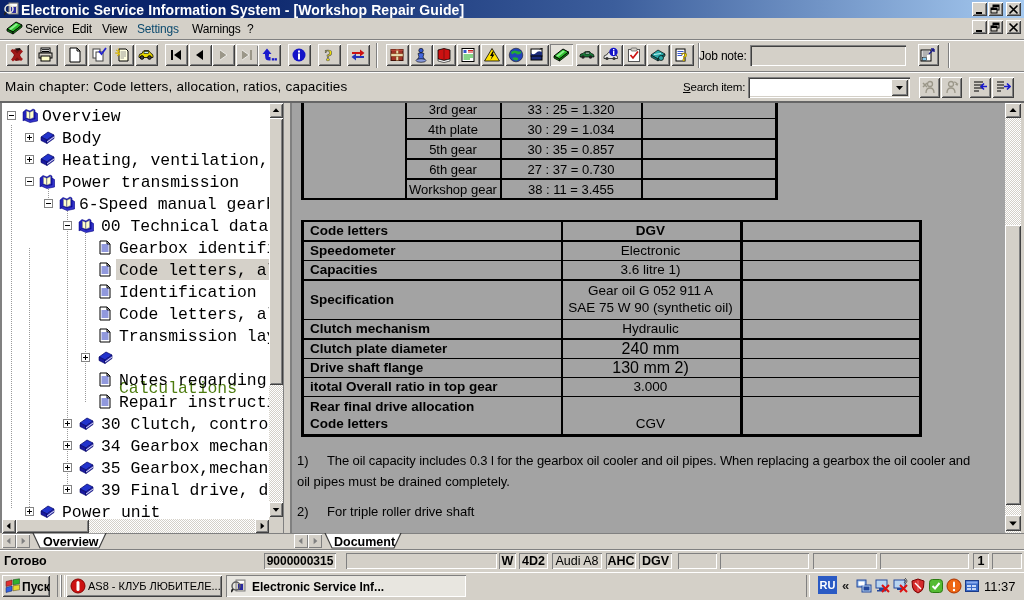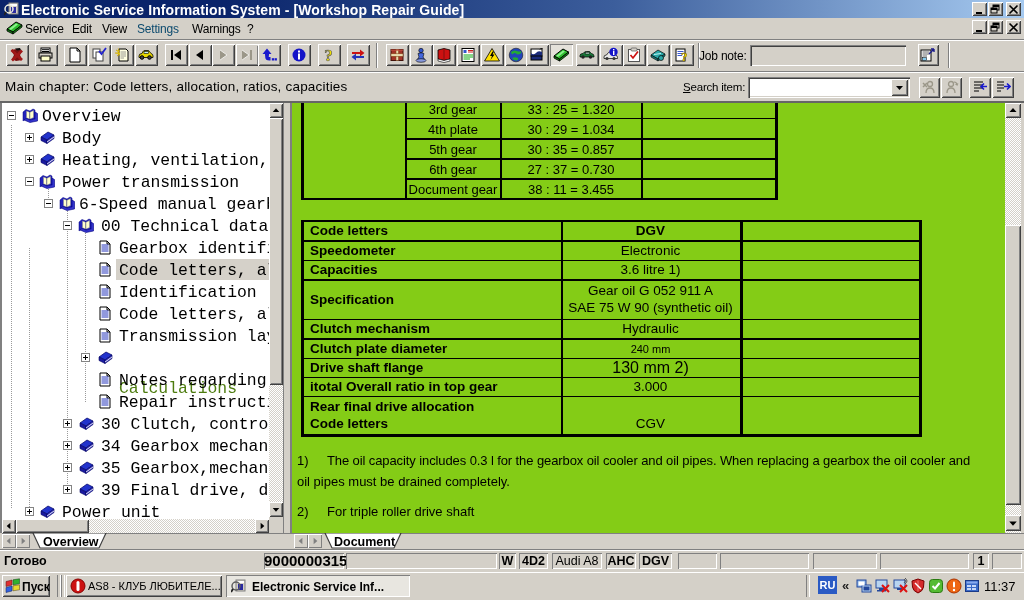--- a/index.html
+++ b/index.html
@@ -543,40 +543,40 @@
 <div class="abs raised" style="left:255px;top:519px;width:14px;height:14px;">
       <svg width="14" height="14" viewBox="0 0 15 15">
         <polygon points="6,4 6,11 10,7.5" fill="#000"></polygon>
       </svg>
     </div>
 <div class="abs raised" style="left:16px;top:519px;width:73px;height:14px;"></div>
 <div class="abs" style="left:283px;top:103px;width:1px;height:446px;background:#808080;"></div>
 <div class="abs" style="left:284px;top:101px;width:8px;height:448px;background:#d4d0c8;"></div>
 <div class="abs" style="left:284px;top:101px;width:8px;height:2px;background:#666;"></div>
 <div class="abs" style="left:290px;top:103px;width:2px;height:446px;background:#808080;"></div>
-<div class="abs" style="left:292px;top:103px;width:713px;height:430px;background:#84cc16;overflow:hidden;" id="doc">
+<div class="abs" style="left:292px;top:103px;width:713px;height:430px;background:#a3a3a3;overflow:hidden;" id="doc">
 <div class="abs" style="left:9px;top:0px;width:2.5px;height:97px;background:#000;"></div>
 <div class="abs" style="left:112.5px;top:0px;width:2.5px;height:94.5px;background:#000;"></div>
 <div class="abs" style="left:208px;top:0px;width:2px;height:94.5px;background:#000;"></div>
 <div class="abs" style="left:349px;top:0px;width:2px;height:94.5px;background:#000;"></div>
 <div class="abs" style="left:483px;top:0px;width:3px;height:94.5px;background:#000;"></div>
 <div class="abs" style="left:9px;top:94.5px;width:477px;height:2.5px;background:#000;"></div>
 <div class="abs" style="left:112.5px;top:14.5px;width:372.5px;height:1.8px;background:#000;"></div>
 <div class="abs" style="left:112.5px;top:35px;width:372.5px;height:1.8px;background:#000;"></div>
 <div class="abs" style="left:112.5px;top:55px;width:372.5px;height:1.8px;background:#000;"></div>
 <div class="abs" style="left:112.5px;top:75px;width:372.5px;height:1.8px;background:#000;"></div>
 <div class="abs txt" style="left:11px;top:-1.5px;width:300px;text-align:center;font-size:13px;">3rd gear</div>
 <div class="abs txt" style="left:129px;top:-1.5px;width:300px;text-align:center;font-size:13px;">33 : 25 = 1.320</div>
 <div class="abs txt" style="left:11px;top:18.5px;width:300px;text-align:center;font-size:13px;">4th plate</div>
 <div class="abs txt" style="left:129px;top:18.5px;width:300px;text-align:center;font-size:13px;">30 : 29 = 1.034</div>
 <div class="abs txt" style="left:11px;top:38.5px;width:300px;text-align:center;font-size:13px;">5th gear</div>
 <div class="abs txt" style="left:129px;top:38.5px;width:300px;text-align:center;font-size:13px;">30 : 35 = 0.857</div>
 <div class="abs txt" style="left:11px;top:58.5px;width:300px;text-align:center;font-size:13px;">6th gear</div>
 <div class="abs txt" style="left:129px;top:58.5px;width:300px;text-align:center;font-size:13px;">27 : 37 = 0.730</div>
-<div class="abs txt" style="left:11px;top:78.5px;width:300px;text-align:center;font-size:13px;">Document gear</div>
+<div class="abs txt" style="left:11px;top:78.5px;width:300px;text-align:center;font-size:13px;">Workshop gear</div>
 <div class="abs txt" style="left:129px;top:78.5px;width:300px;text-align:center;font-size:13px;">38 : 11 = 3.455</div>
 <div class="abs" style="left:9px;top:116.5px;width:2.5px;height:217.0px;background:#000;"></div>
 <div class="abs" style="left:269px;top:116.5px;width:2px;height:214.5px;background:#000;"></div>
 <div class="abs" style="left:448px;top:116.5px;width:2.5px;height:214.5px;background:#000;"></div>
 <div class="abs" style="left:627px;top:116.5px;width:2.5px;height:217.0px;background:#000;"></div>
 <div class="abs" style="left:9px;top:116.5px;width:620.5px;height:2.5px;background:#000;"></div>
 <div class="abs" style="left:9px;top:331px;width:620.5px;height:2.5px;background:#000;"></div>
 <div class="abs" style="left:9px;top:137px;width:618px;height:1.8px;background:#000;"></div>
 <div class="abs" style="left:9px;top:156.5px;width:618px;height:1.8px;background:#000;"></div>
 <div class="abs" style="left:9px;top:176px;width:618px;height:1.8px;background:#000;"></div>
@@ -589,21 +589,21 @@
 <div class="abs" style="left:271px;top:119.5px;width:175px;text-align:center;font-size:13.5px;font-weight:bold;line-height:16.5px;">DGV</div>
 <div class="abs" style="left:18px;top:139.5px;font-size:13.5px;font-weight:bold;line-height:16.5px;white-space:nowrap;">Speedometer</div>
 <div class="abs" style="left:271px;top:139.5px;width:175px;text-align:center;font-size:13.5px;line-height:16.5px;">Electronic</div>
 <div class="abs" style="left:18px;top:159.0px;font-size:13.5px;font-weight:bold;line-height:16.5px;white-space:nowrap;">Capacities</div>
 <div class="abs" style="left:271px;top:159.0px;width:175px;text-align:center;font-size:13.5px;line-height:16.5px;">3.6 litre 1)</div>
 <div class="abs" style="left:18px;top:188.5px;font-size:13.5px;font-weight:bold;line-height:16.5px;white-space:nowrap;">Specification</div>
 <div class="abs" style="left:271px;top:180.25px;width:175px;text-align:center;font-size:13.5px;line-height:16.5px;">Gear oil G 052 911 A<br>SAE 75 W 90 (synthetic oil)</div>
 <div class="abs" style="left:18px;top:218.0px;font-size:13.5px;font-weight:bold;line-height:16.5px;white-space:nowrap;">Clutch mechanism</div>
 <div class="abs" style="left:271px;top:218.0px;width:175px;text-align:center;font-size:13.5px;line-height:16.5px;">Hydraulic</div>
 <div class="abs" style="left:18px;top:237.5px;font-size:13.5px;font-weight:bold;line-height:16.5px;white-space:nowrap;">Clutch plate diameter</div>
-<div class="abs" style="left:271px;top:237.5px;width:175px;text-align:center;font-size:11px;line-height:16.5px;">240 mm</div>
+<div class="abs" style="left:271px;top:237.5px;width:175px;text-align:center;font-size:16px;line-height:16.5px;">240 mm</div>
 <div class="abs" style="left:18px;top:256.75px;font-size:13.5px;font-weight:bold;line-height:16.5px;white-space:nowrap;">Drive shaft flange</div>
 <div class="abs" style="left:271px;top:256.75px;width:175px;text-align:center;font-size:16px;line-height:16.5px;">130 mm 2)</div>
 <div class="abs" style="left:18px;top:275.75px;font-size:13.5px;font-weight:bold;line-height:16.5px;white-space:nowrap;">itotal Overall ratio in top gear</div>
 <div class="abs" style="left:271px;top:275.75px;width:175px;text-align:center;font-size:13.5px;line-height:16.5px;">3.000</div>
 <div class="abs" style="left:18px;top:296.25px;font-size:13.5px;font-weight:bold;line-height:16.5px;white-space:nowrap;">Rear final drive allocation<br>Code letters</div>
 <div class="abs" style="left:271px;top:313px;width:175px;text-align:center;font-size:13.5px;line-height:16.5px;">CGV</div>
 <div class="abs txt" style="left:5px;top:350px;font-size:13px;">1)</div>
 <div class="abs txt" style="left:35px;top:350px;font-size:13px;letter-spacing:-0.1px;">The oil capacity includes 0.3 l for the gearbox oil cooler and oil pipes. When replacing a gearbox the oil cooler and</div>
 <div class="abs txt" style="left:5px;top:371px;font-size:13px;">oil pipes must be drained completely.</div>
 <div class="abs txt" style="left:5px;top:401px;font-size:13px;">2)</div>
@@ -648,21 +648,21 @@
         <polygon points="6,4 6,11 10,7.5" fill="#808080"></polygon>
       </svg>
     </div>
 <svg class="abs" style="left:322px;top:533px;" width="88" height="16" viewBox="0 0 88 16">
 <polygon points="3,0 79,0 72,15 10,15" fill="#ffffff" stroke="#404040" stroke-width="1.2"></polygon>
 </svg>
 <div class="abs txt" style="left:334px;top:535px;font-size:12.5px;font-weight:bold;">Document</div>
 <div class="abs" style="left:0;top:549px;width:1024px;height:1px;background:#808080;"></div>
 <div class="abs" style="left:0;top:550px;width:1024px;height:22px;background:#d4d0c8;border-top:1px solid #fff;"></div>
 <div class="abs txt" style="left:4px;top:554px;font-size:12.5px;font-weight:bold;">Готово</div>
-<div class="abs sunk" style="left:264px;top:553px;width:80px;height:16px;text-align:right;font-size:15px;font-weight:bold;line-height:16px;">9000000315</div>
+<div class="abs sunk" style="left:264px;top:553px;width:72px;height:16px;text-align:center;font-size:12px;font-weight:bold;line-height:16px;">9000000315</div>
 <div class="abs sunk" style="left:346px;top:553px;width:151px;height:16px;text-align:center;font-size:12.5px;font-weight:bold;line-height:16px;"></div>
 <div class="abs sunk" style="left:499px;top:553px;width:17px;height:16px;text-align:center;font-size:12.5px;font-weight:bold;line-height:16px;">W</div>
 <div class="abs sunk" style="left:519px;top:553px;width:29px;height:16px;text-align:center;font-size:12.5px;font-weight:bold;line-height:16px;">4D2</div>
 <div class="abs sunk" style="left:552px;top:553px;width:50px;height:16px;text-align:center;font-size:12.5px;font-weight:normal;line-height:16px;">Audi A8</div>
 <div class="abs sunk" style="left:606px;top:553px;width:30px;height:16px;text-align:center;font-size:12.5px;font-weight:bold;line-height:16px;">AHC</div>
 <div class="abs sunk" style="left:639px;top:553px;width:33px;height:16px;text-align:center;font-size:12.5px;font-weight:bold;line-height:16px;">DGV</div>
 <div class="abs sunk" style="left:678px;top:553px;width:39px;height:16px;text-align:center;font-size:12.5px;font-weight:bold;line-height:16px;"></div>
 <div class="abs sunk" style="left:720px;top:553px;width:89px;height:16px;text-align:center;font-size:12.5px;font-weight:bold;line-height:16px;"></div>
 <div class="abs sunk" style="left:813px;top:553px;width:64px;height:16px;text-align:center;font-size:12.5px;font-weight:bold;line-height:16px;"></div>
 <div class="abs sunk" style="left:880px;top:553px;width:89px;height:16px;text-align:center;font-size:12.5px;font-weight:bold;line-height:16px;"></div>
@@ -680,21 +680,21 @@
 </svg>
 <div class="abs" style="left:57px;top:575px;width:2px;height:22px;border-left:1px solid #808080;border-right:1px solid #fff;"></div>
 <div class="abs" style="left:61px;top:575px;width:2px;height:22px;border-left:1px solid #808080;border-right:1px solid #fff;"></div>
 <div class="abs raised" style="left:66px;top:575px;width:156px;height:22px;overflow:hidden;">
 <svg class="abs" style="left:4px;top:3px;" width="16" height="16" viewBox="0 0 16 16">
 <circle cx="8" cy="8" r="7" fill="#cc1111" stroke="#880000"></circle>
 <rect x="6.5" y="3" width="3" height="10" rx="1.5" fill="#fff"></rect>
 </svg>
 <div class="abs txt" style="left:22px;top:5px;font-size:11px;">AS8 - КЛУБ ЛЮБИТЕЛЕ...</div>
     </div>
-<div class="abs sunk" style="left:226px;top:575px;width:184px;height:22px;background:#e8e6e0;">
+<div class="abs sunk" style="left:226px;top:575px;width:240px;height:22px;background:#e8e6e0;">
 <svg class="abs" style="left:5px;top:3px;" width="16" height="16" viewBox="0 0 16 16">
 <rect x="5" y="2" width="9" height="11" fill="#d4d0c8" stroke="#808080"></rect>
 <rect x="6" y="3" width="7" height="2" fill="#fff"></rect>
 <rect x="7" y="6" width="5" height="6" fill="#2a2aa0"></rect>
 <circle cx="5" cy="8" r="4" fill="none" stroke="#606060" stroke-width="1.5"></circle>
 <line x1="2" y1="11" x2="0" y2="14" stroke="#202020" stroke-width="2"></line>
 </svg>
 <div class="abs txt" style="left:26px;top:5px;font-size:12px;font-weight:bold;">Electronic Service Inf...</div>
     </div>
 <div class="abs" style="left:806px;top:575px;width:2px;height:22px;border-left:1px solid #808080;border-right:1px solid #fff;"></div>

